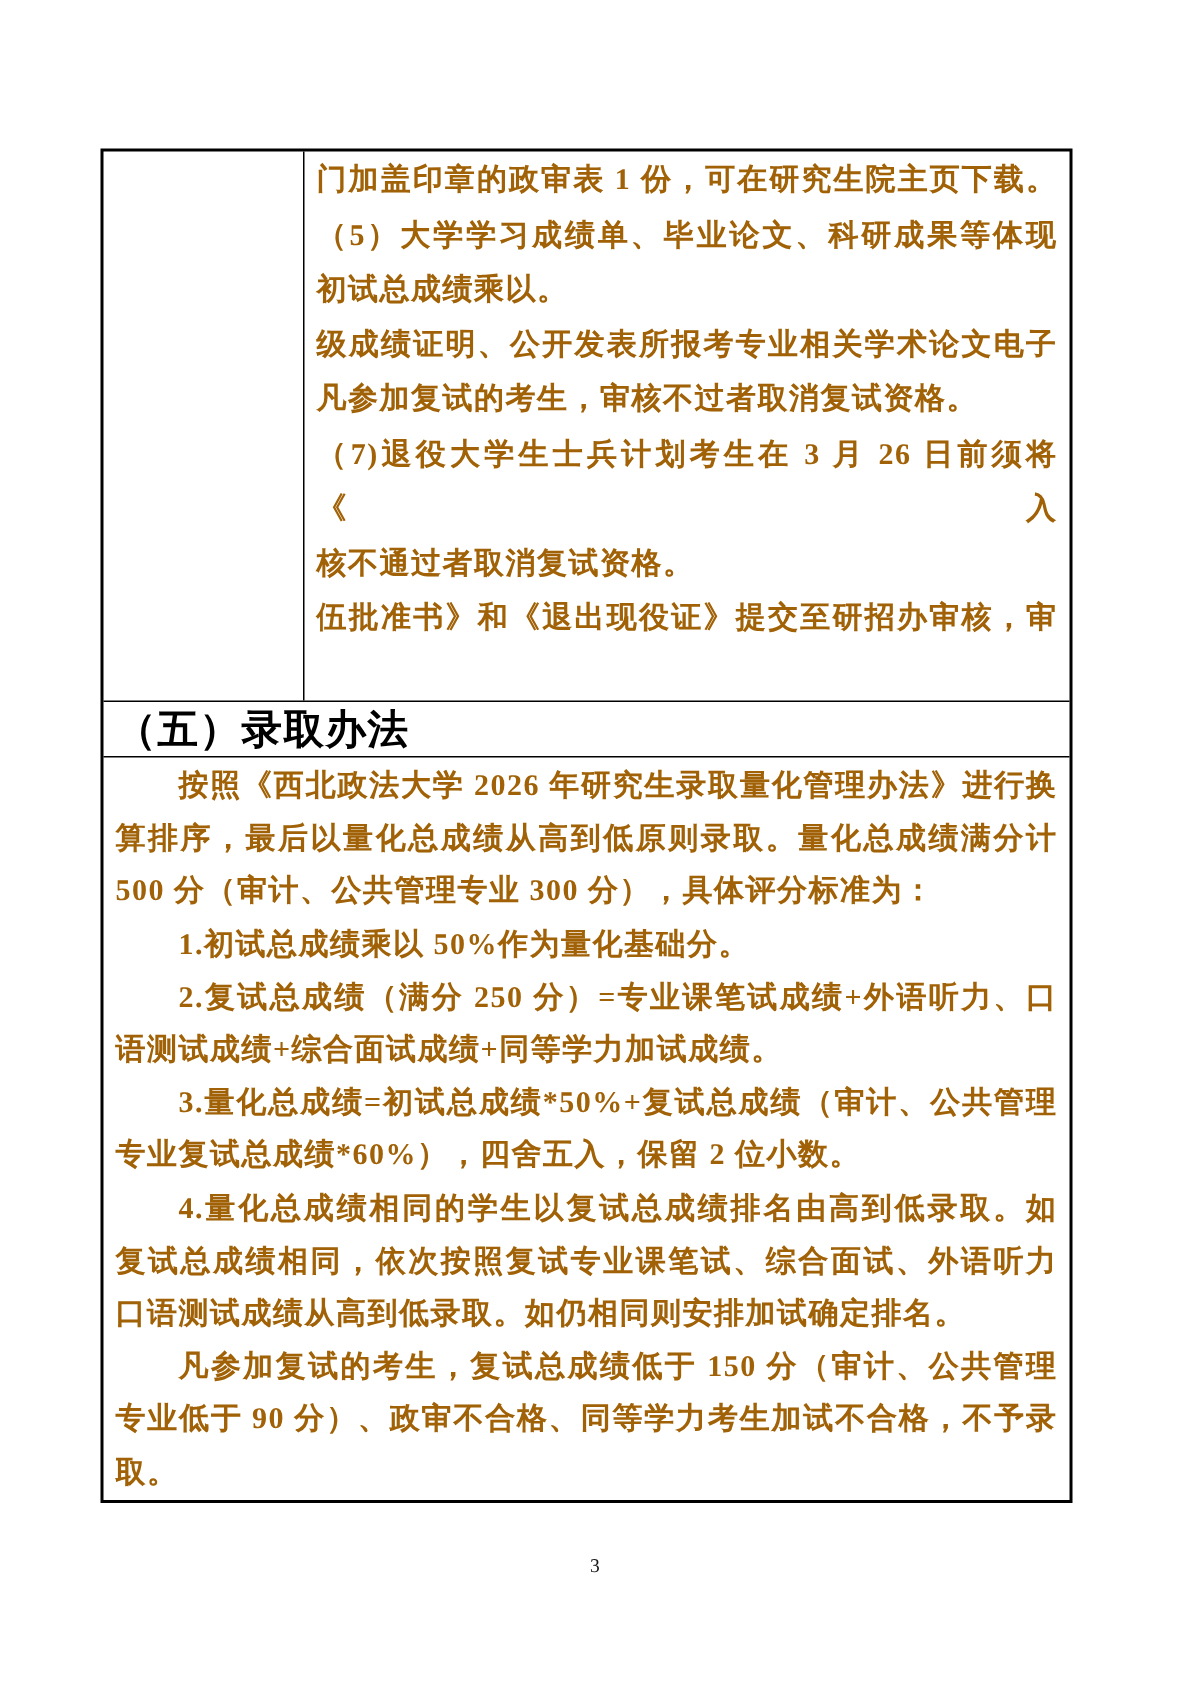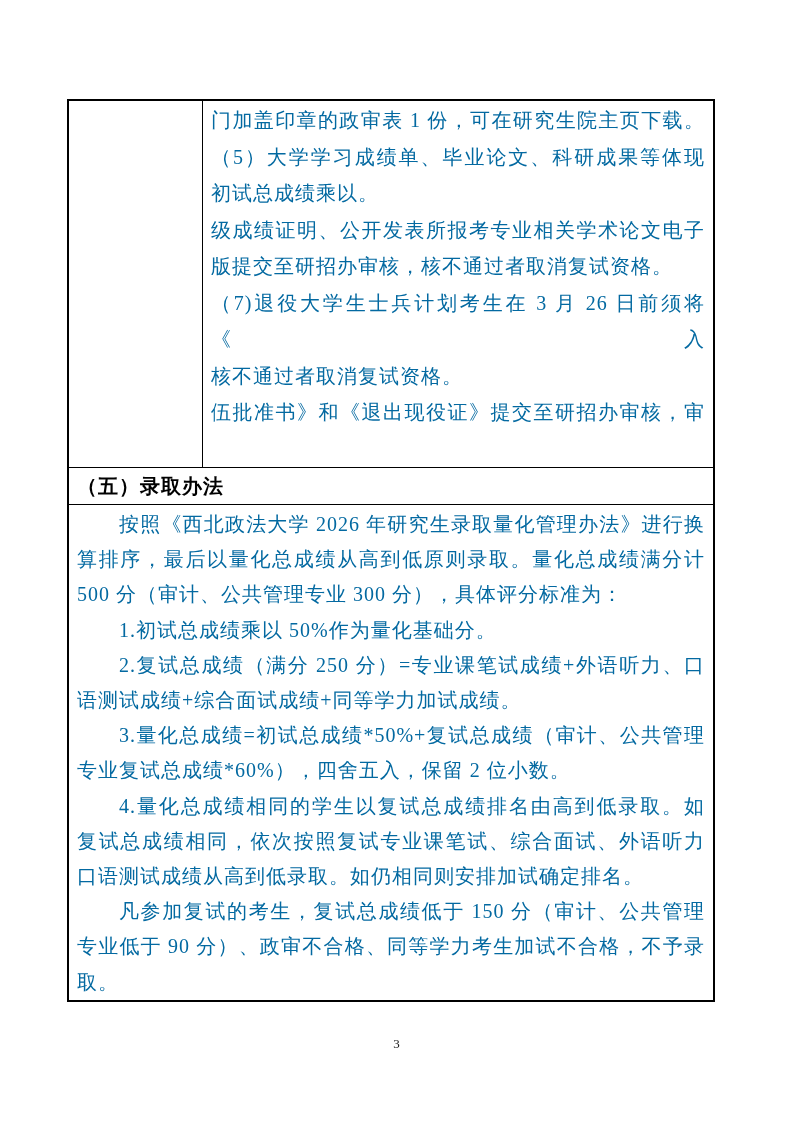--- a/index.html
+++ b/index.html
@@ -21,28 +21,28 @@
   }
   .cell-text{
     flex:1;padding:1px 8px 0 8px;overflow:hidden;
   }
   .row-heading{
     height:37px;border-bottom:1px solid #000;box-sizing:border-box;
     display:flex;align-items:center;padding-left:8px;
   }
   .heading{
     font-family:Liberation Sans, sans-serif;
-    font-weight:700;font-size:20px;letter-spacing:1px;color:#000;
+    font-weight:700;font-size:27px;letter-spacing:1px;color:#000;
   }
   .row-body{
     flex:1;padding:2px 8px 0 8px;overflow:hidden;
   }
   .ln{
-    font-size:20px;letter-spacing:1px;color:#0369a1;
-    text-align:justify;text-align-last:left;white-space:nowrap;
+    font-size:20px;letter-spacing:1px;color:#a16207;
+    text-align:justify;text-align-last:left;white-space:nowrap;font-weight:bold;
   }
   .row-cont .ln{line-height:36.5px;}
   .row-body .ln{line-height:35.2px;}
   .j{text-align-last:justify;white-space:normal;word-break:break-all;}
   .indent{text-indent:42px;}
   .page-num{
     position:absolute;top:1036px;left:0;width:793px;text-align:center;
     font-size:13px;color:#141414;
   }
 </style>
@@ -51,21 +51,21 @@
 
 <div class="doc-table">
 
   <div class="row-cont">
     <div class="cell-empty"></div>
     <div class="cell-text">
       <div class="ln j">门加盖印章的政审表 1 份，可在研究生院主页下载。</div>
       <div class="ln j">（5）大学学习成绩单、毕业论文、科研成果等体现</div>
       <div class="ln">初试总成绩乘以。</div>
       <div class="ln j">级成绩证明、公开发表所报考专业相关学术论文电子</div>
-      <div class="ln">版提交至研招办审核，核不通过者取消复试资格。</div>
+      <div class="ln">凡参加复试的考生，审核不过者取消复试资格。</div>
       <div class="ln j">（7)退役大学生士兵计划考生在 3 月 26 日前须将《入</div>
       <div class="ln">核不通过者取消复试资格。</div>
       <div class="ln j">伍批准书》和《退出现役证》提交至研招办审核，审</div>
 
     </div>
   </div>
 
   <div class="row-heading">
     <span class="heading">（五）录取办法</span>
   </div>

